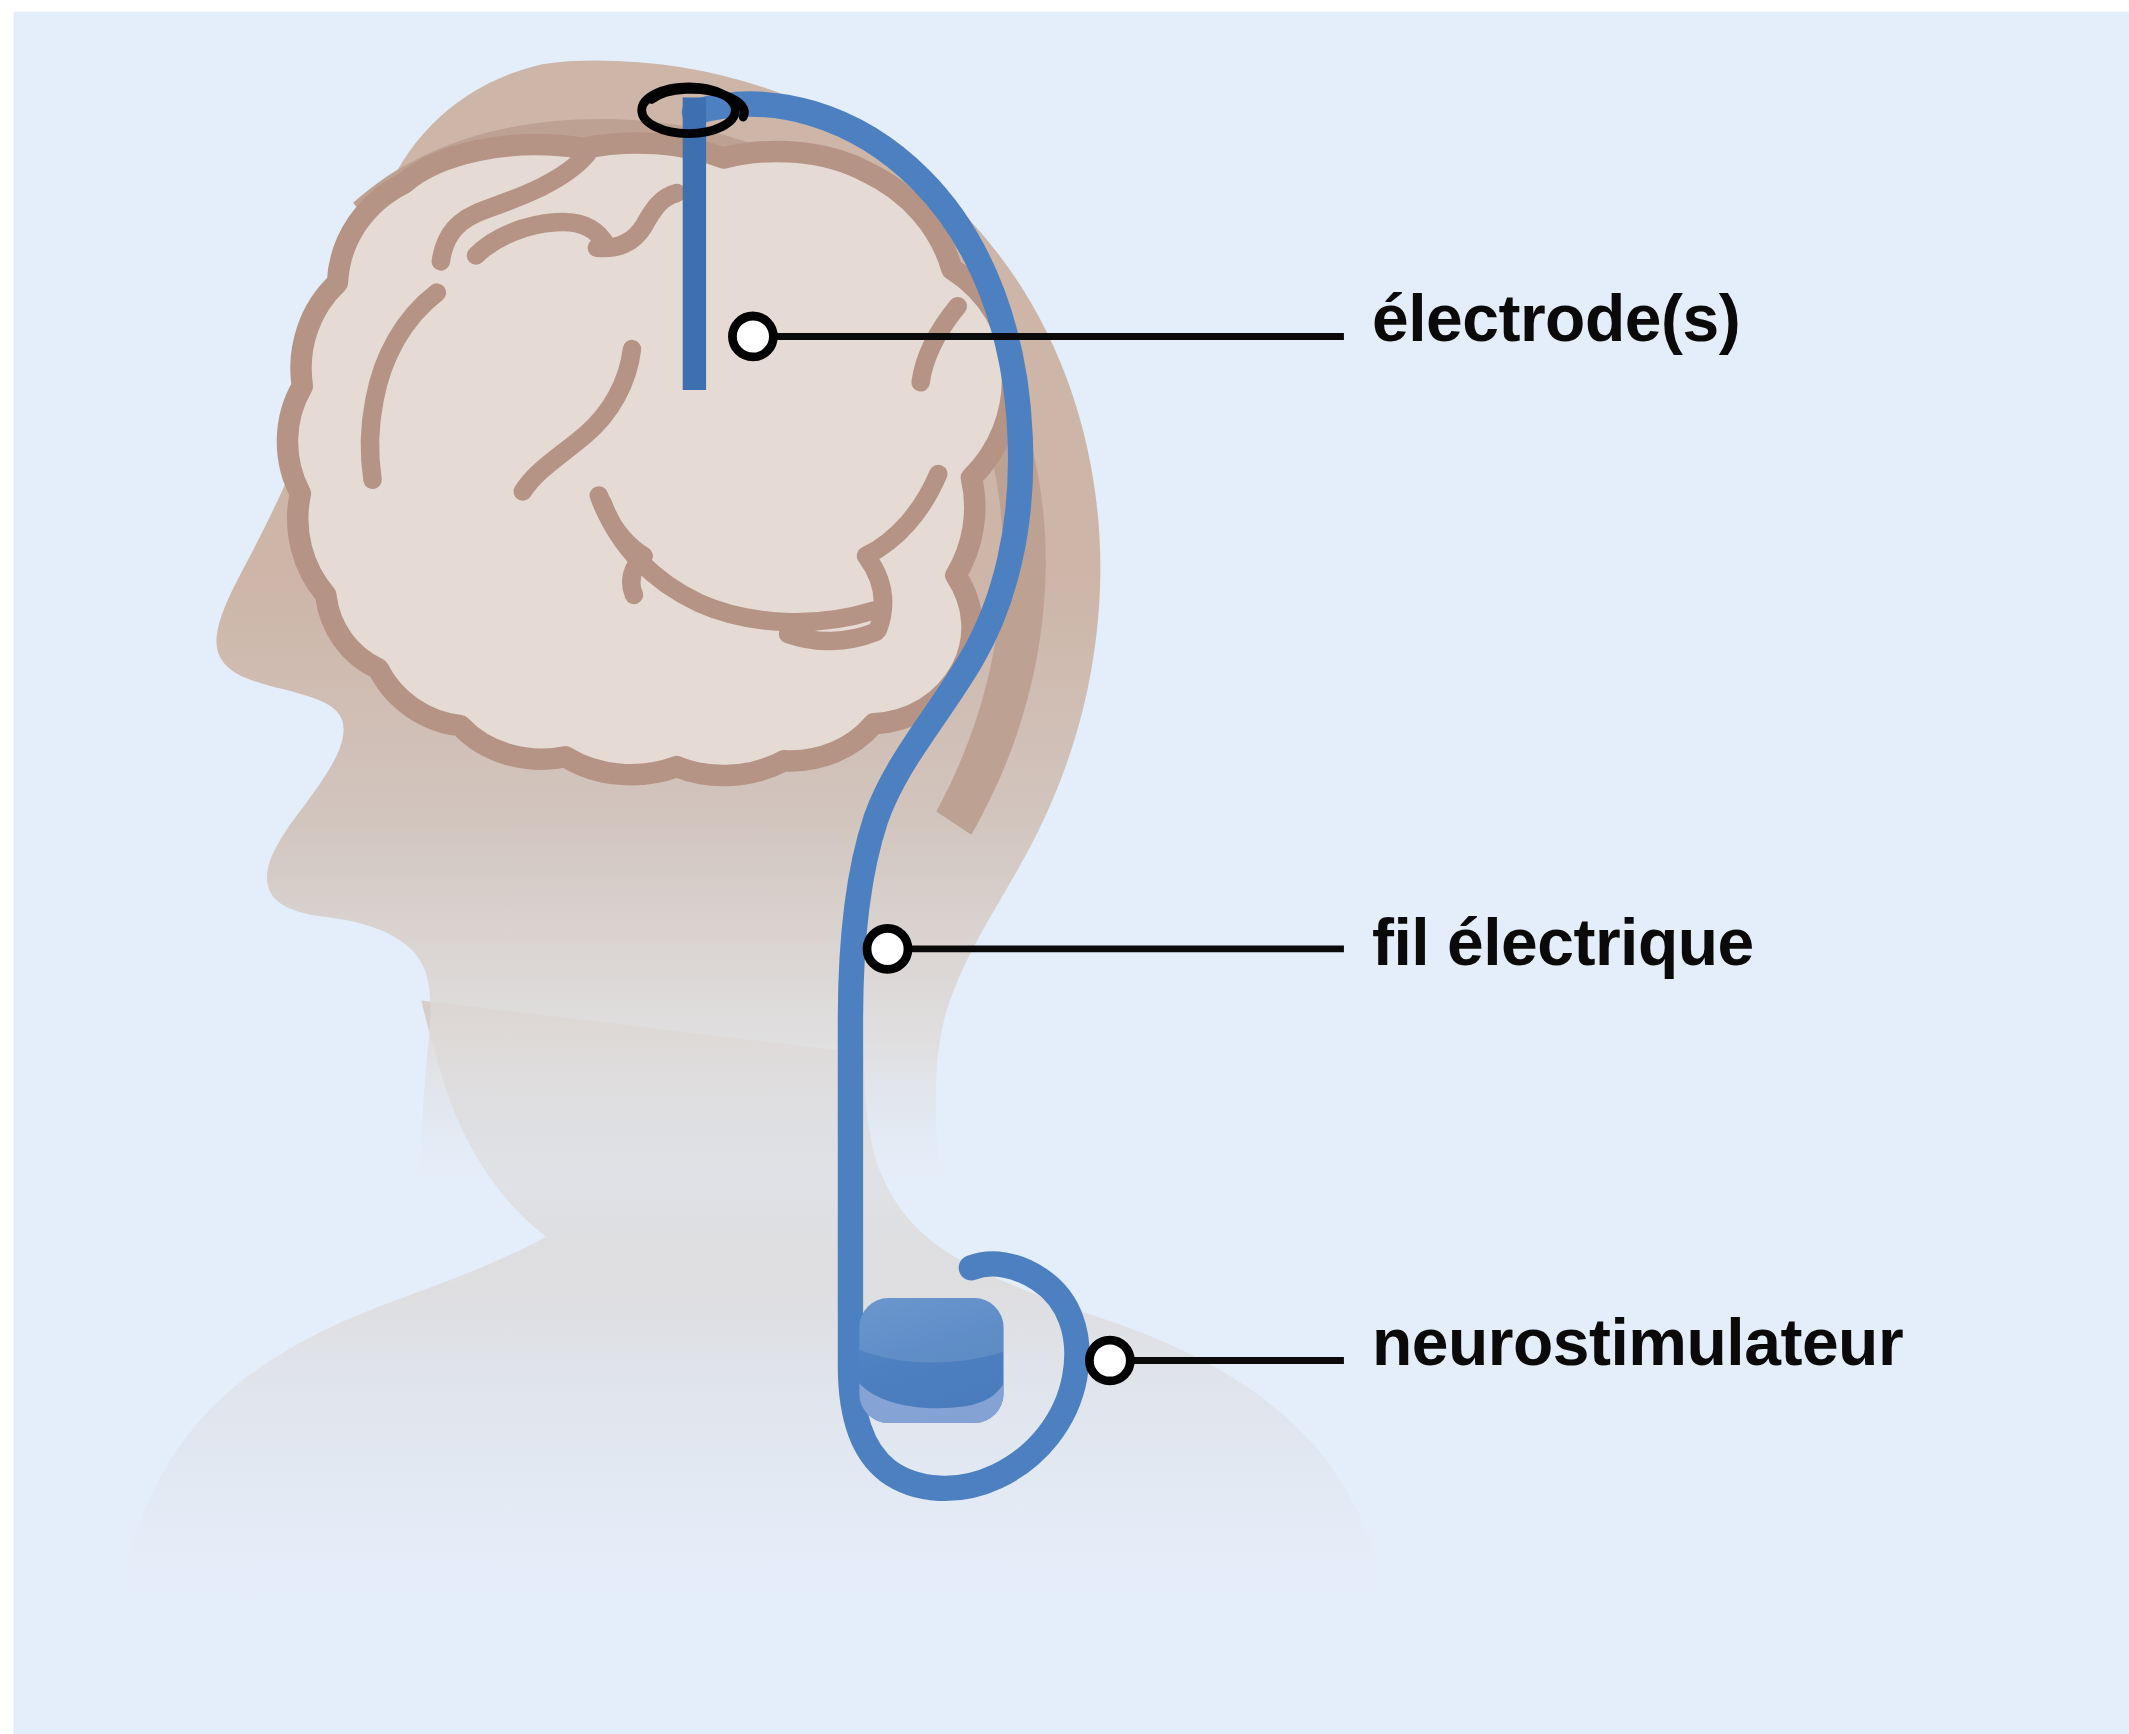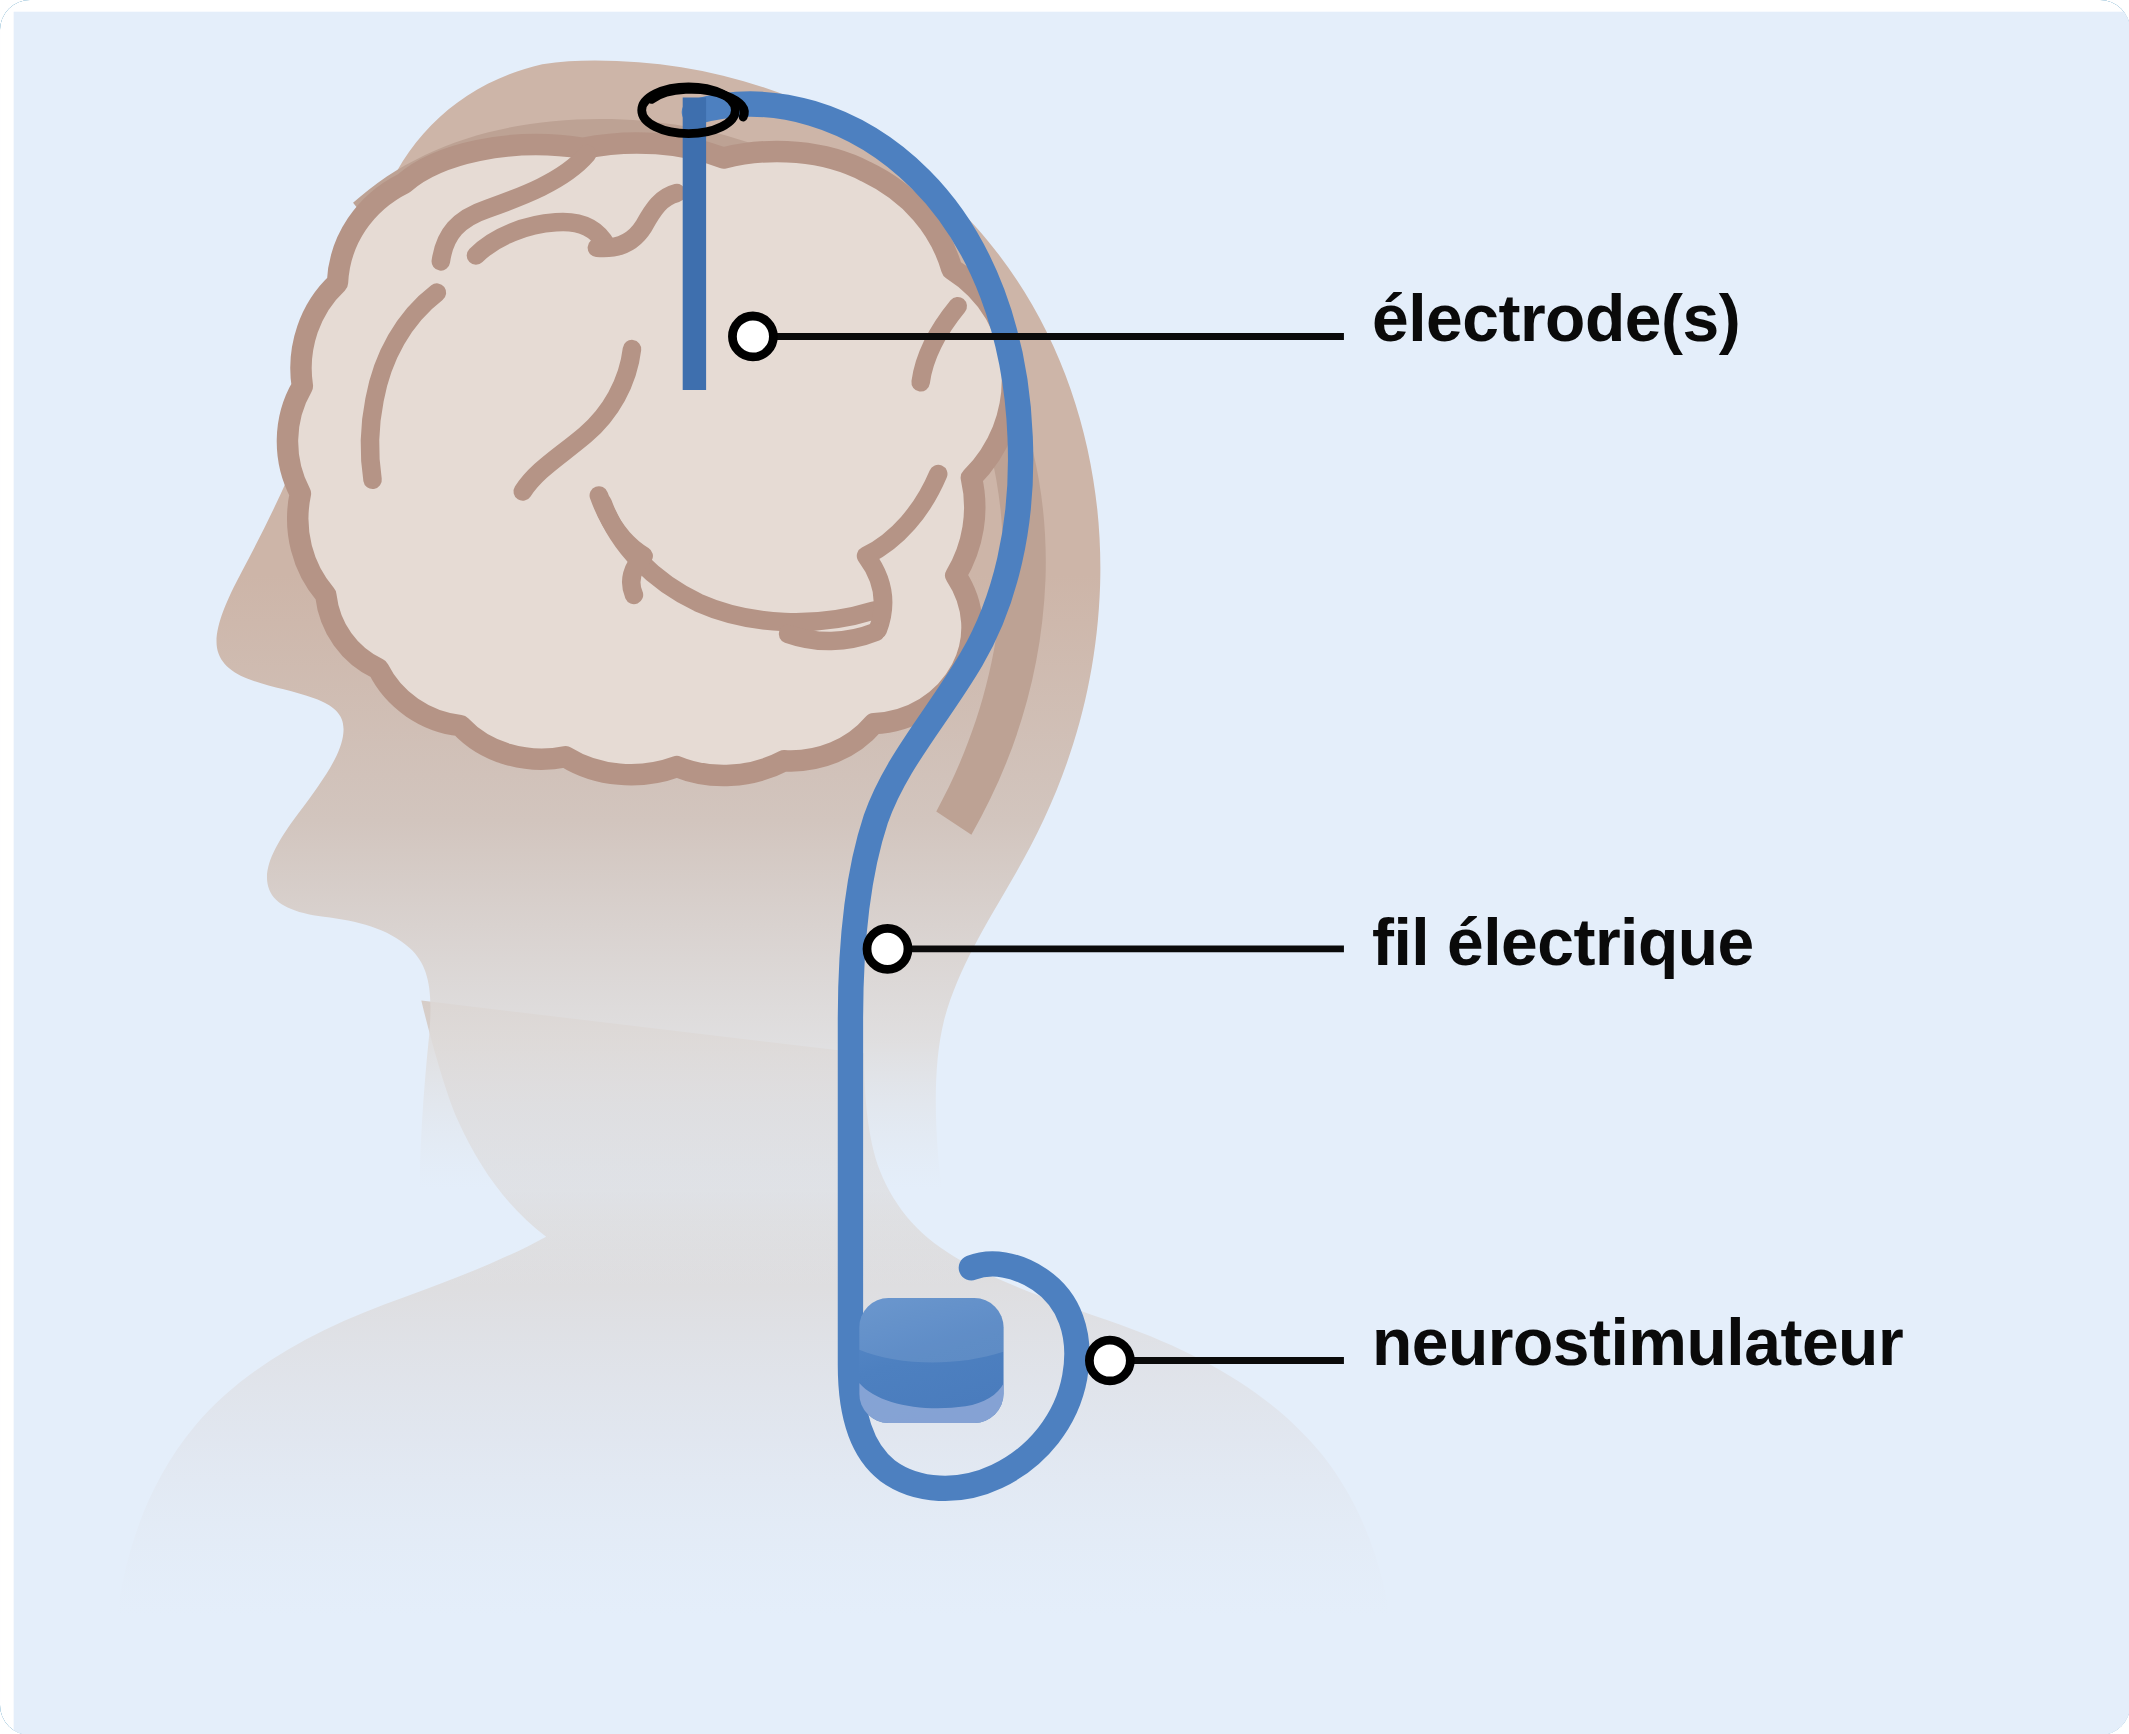--- a/index.html
+++ b/index.html
@@ -7,21 +7,20 @@
     padding: 0;
     background: #ffffff;
   }
   #stage {
     position: relative;
     width: 2130px;
     height: 1735px;
     background: #0369a1;
     overflow: hidden;
     font-family: "Liberation Sans", sans-serif;
-    border-radius: 30px;
   }
   #canvas {
     position: absolute;
     left: 0;
     top: 0;
     width: 2130px;
     height: 1735px;
   }
   .label {
     position: absolute;

